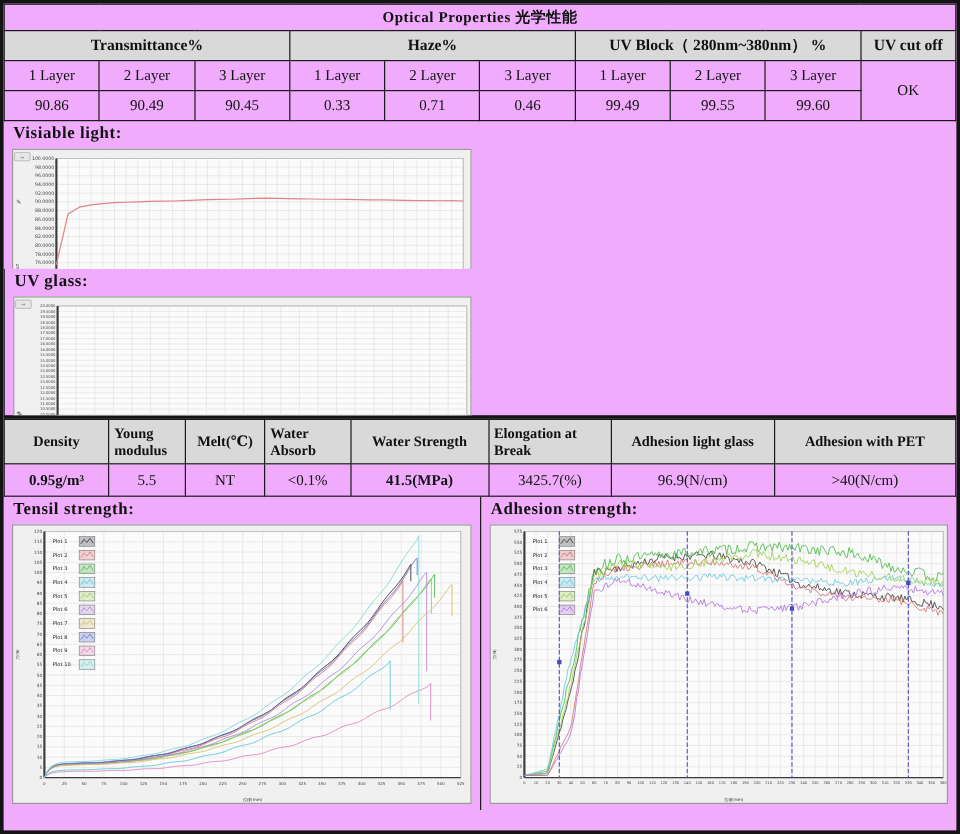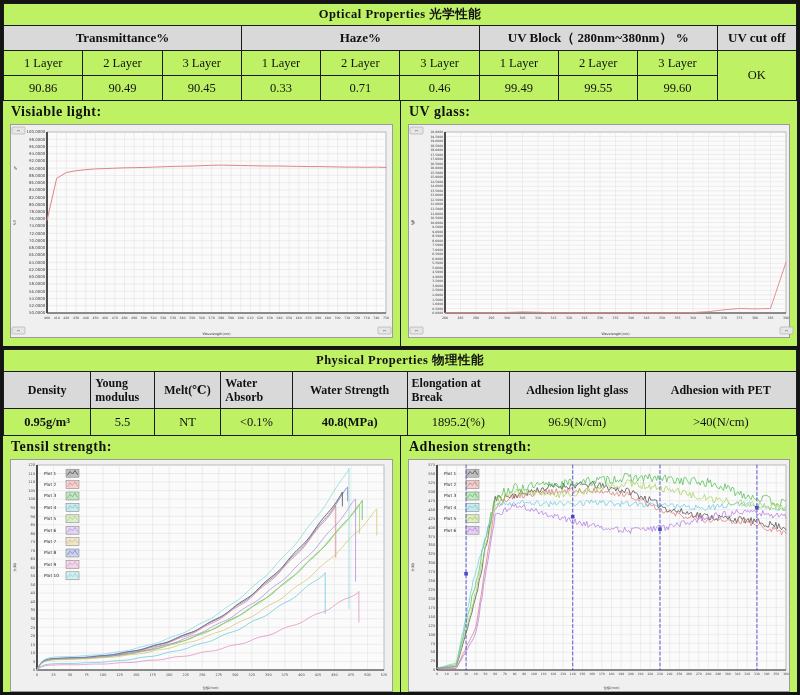--- a/index.html
+++ b/index.html
@@ -1,31 +1,31 @@
 <!DOCTYPE html>
 <html><head>
 <meta charset="utf-8">
 <style>
   html,body{margin:0;padding:0;background:#fff;}
   body{width:800px;height:695px;font-family:"Liberation Serif","DejaVu Serif",serif;color:#111;}
-  .sheet{box-sizing:border-box;width:800px;height:695px;border:3px solid #141414;background:#bef264;overflow:hidden;}
+  .sheet{box-sizing:border-box;width:800px;height:695px;border:3px solid #141414;background:#f0abfc;overflow:hidden;}
   .tbl{width:100%;border-collapse:collapse;table-layout:fixed;}
   .tbl td{border:1px solid #1a1a1a;text-align:center;vertical-align:middle;font-size:12.5px;padding:2px 1px;}
   .title{font-weight:bold;font-size:15px;letter-spacing:.5px;padding:3px 2px;border-bottom:2px solid #1a1a1a;}
   .group-row td{background:#d9d9d9;font-weight:bold;font-size:13px;height:20px;}
   .layer-row td{height:20px;}
   .value-row td{height:20px;}
   .phys-head td{background:#d9d9d9;font-weight:bold;font-size:12px;line-height:1.2;padding:3px 3px;height:30px;}
   .phys-val td{height:22px;font-size:12.5px;}
   .al{text-align:left !important;padding-left:4px !important;}
   .b{font-weight:bold;}
   .charts-row{display:flex;width:100%;}
   .chart-cell{width:50%;box-sizing:border-box;overflow:hidden;}
   .chart-cell + .chart-cell{border-left:1px solid #1a1a1a;}
-  .charts-row.top{height:245px;}
+  .charts-row.top{height:245px;flex-direction:column;}
   .charts-row.bottom{height:261px;}
   .section-label{font-weight:bold;font-size:14px;letter-spacing:.5px;padding:3px 8px 3px;}
   .chart-panel{margin:1px 7px 0;background:#f0f0f0;border:1px solid #9b9b9b;line-height:0;}
   .section-sep{height:3px;background:#141414;}
   svg text{font-family:"DejaVu Sans","Liberation Sans",sans-serif;}
 </style>
 </head>
 <body>
 
 <div class="sheet">
@@ -381,40 +381,37 @@
       <col style="width:11%">
         <col style="width:8%">
         <col style="width:8.4%">
         <col style="width:9%">
       <col style="width:14.5%">
         <col style="width:12.9%">
         <col style="width:17.1%">
         <col style="width:19.1%">
     </colgroup>
     <tbody>
-        <tr>
-      <td colspan="8" class="title">Physical Properties  物理性能</td>
-    </tr>
     <tr class="phys-head">
       <td>Density</td>
       <td class="al">Young modulus</td>
       <td>Melt(℃)</td>
       <td class="al">Water Absorb</td>
       <td>Water Strength</td>
       <td class="al">Elongation at Break</td>
       <td>Adhesion light glass</td>
       <td>Adhesion with PET</td>
     </tr>
     <tr class="phys-val">
       <td class="b">0.95g/m³</td>
       <td>5.5</td>
       <td>NT</td>
       <td>&lt;0.1%</td>
-      <td class="b">40.8(MPa)</td>
-      <td>1895.2(%)</td>
+      <td class="b">41.5(MPa)</td>
+      <td>3425.7(%)</td>
       <td>96.9(N/cm)</td>
       <td>&gt;40(N/cm)</td>
     </tr>
   </tbody>
     </table>
 
   <div class="charts-row bottom">
     <div class="chart-cell">
       <div class="section-label">Tensil strength:</div>
       <div class="chart-panel">

